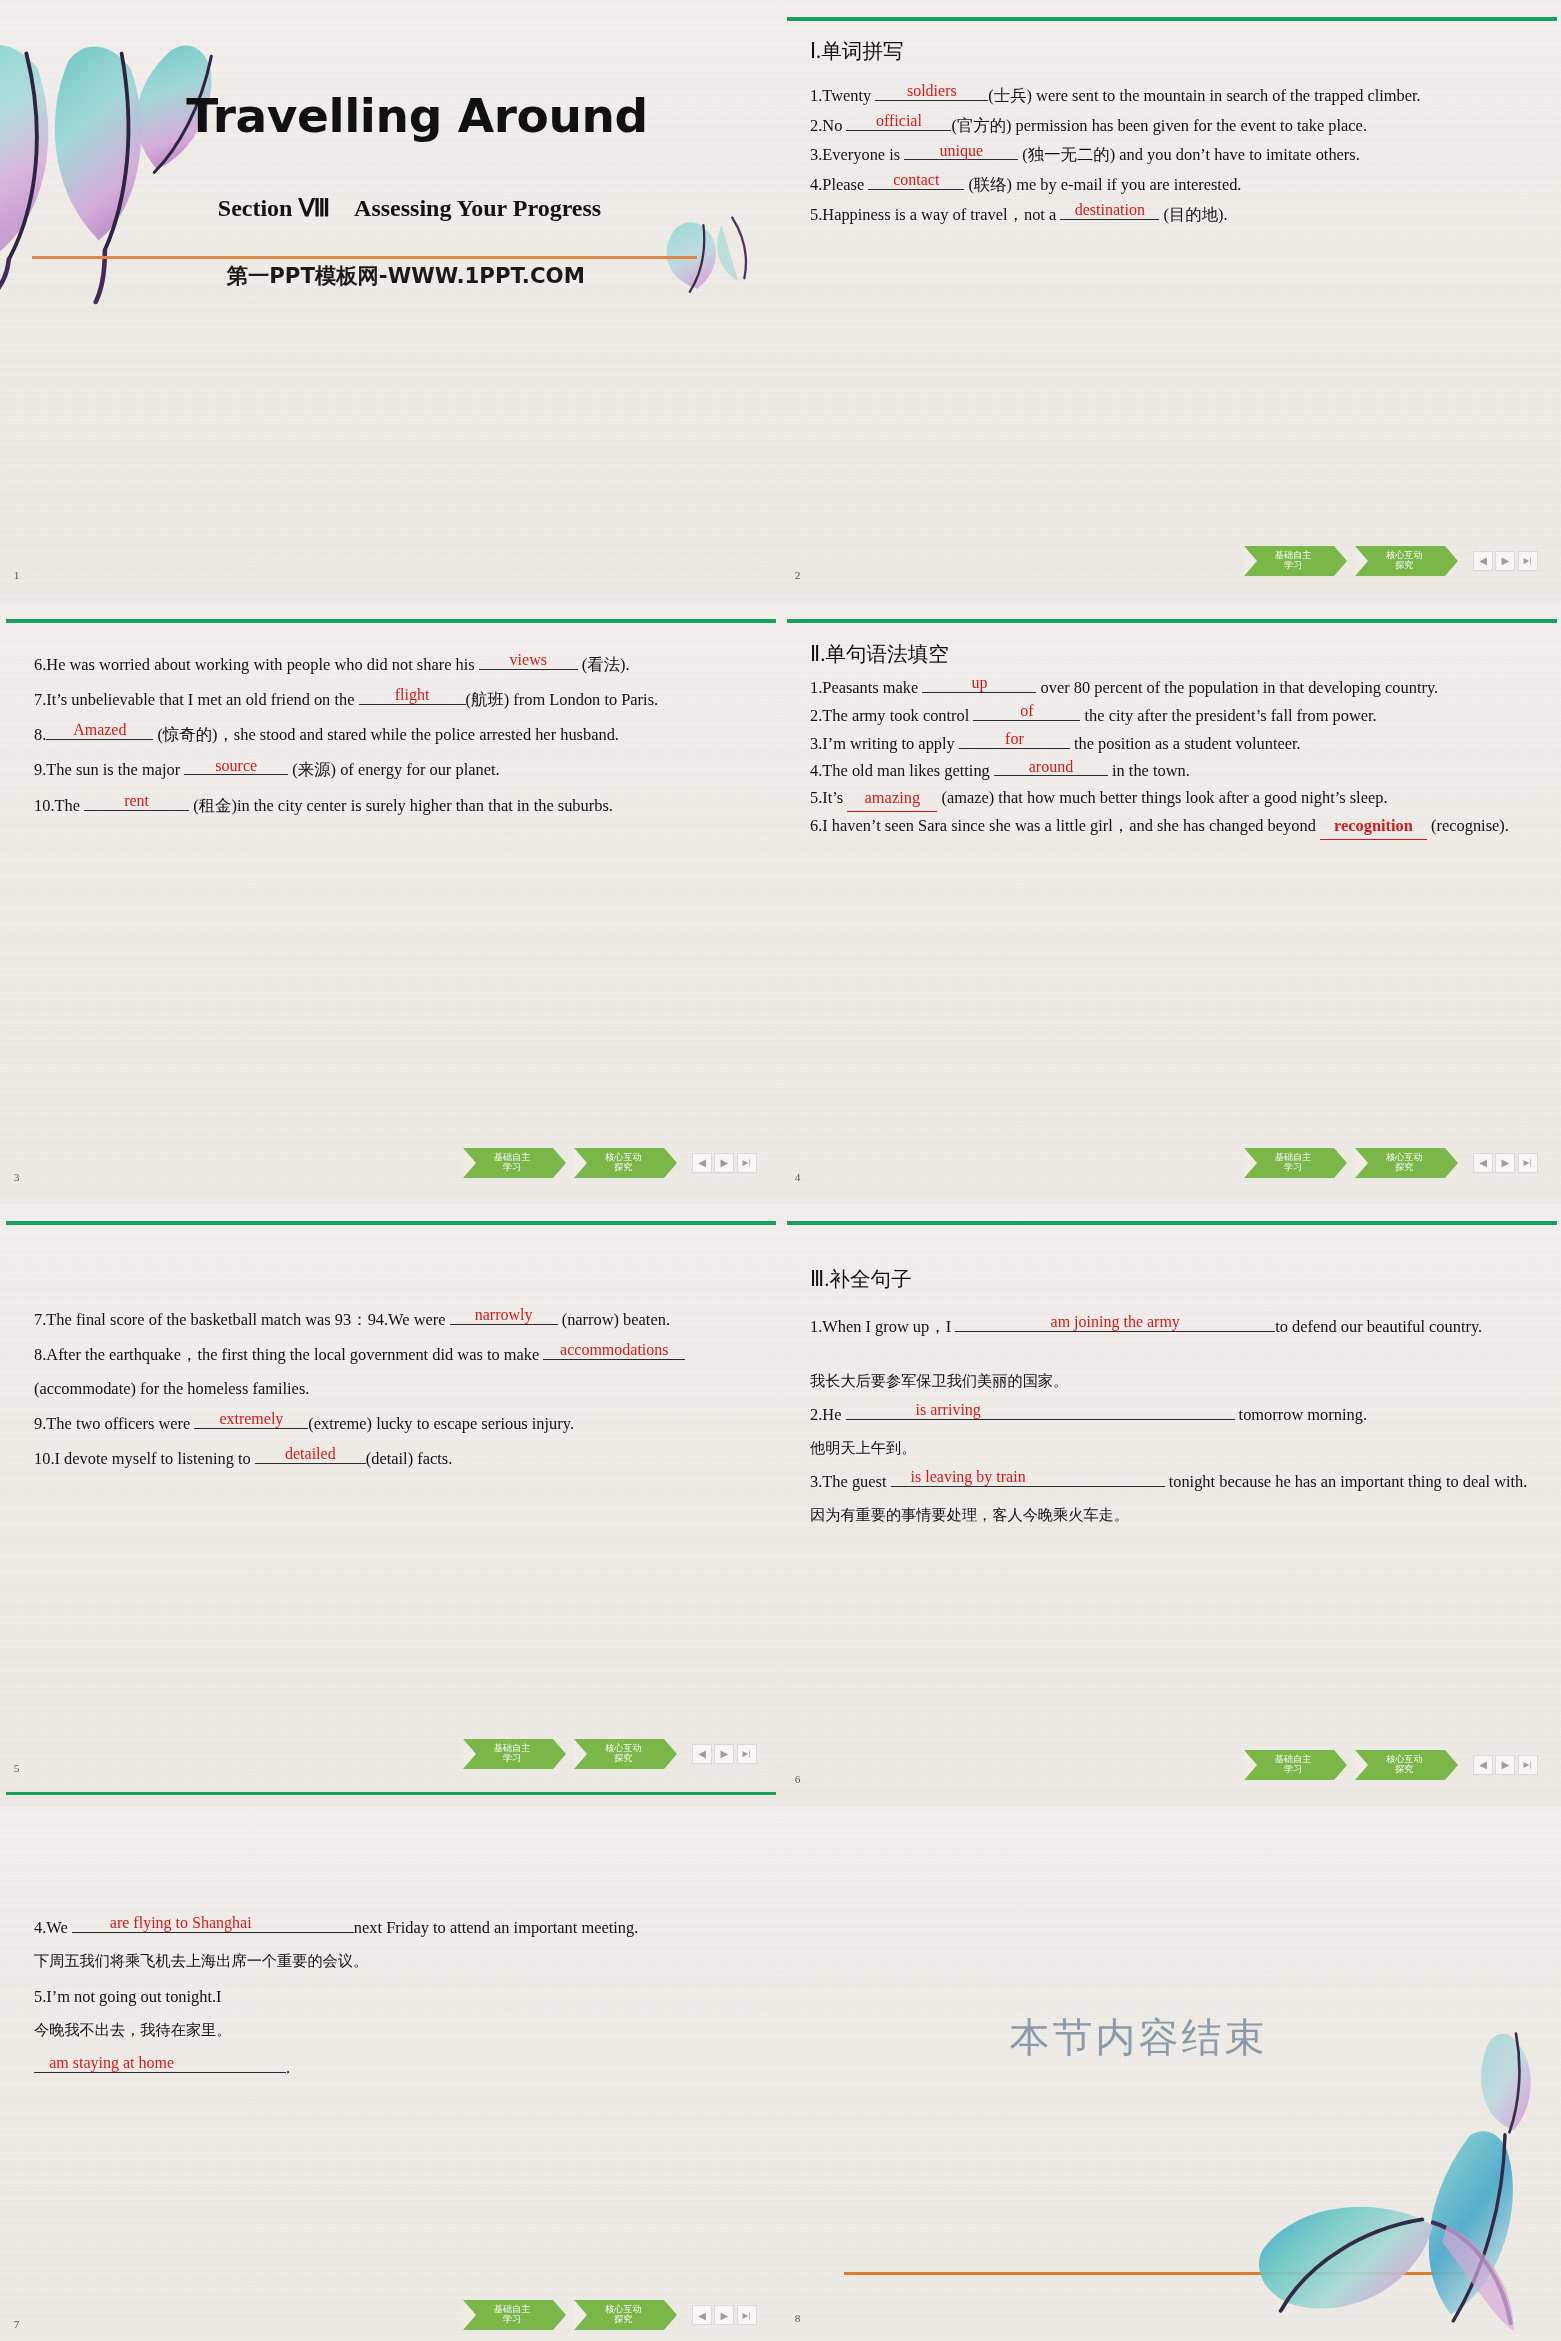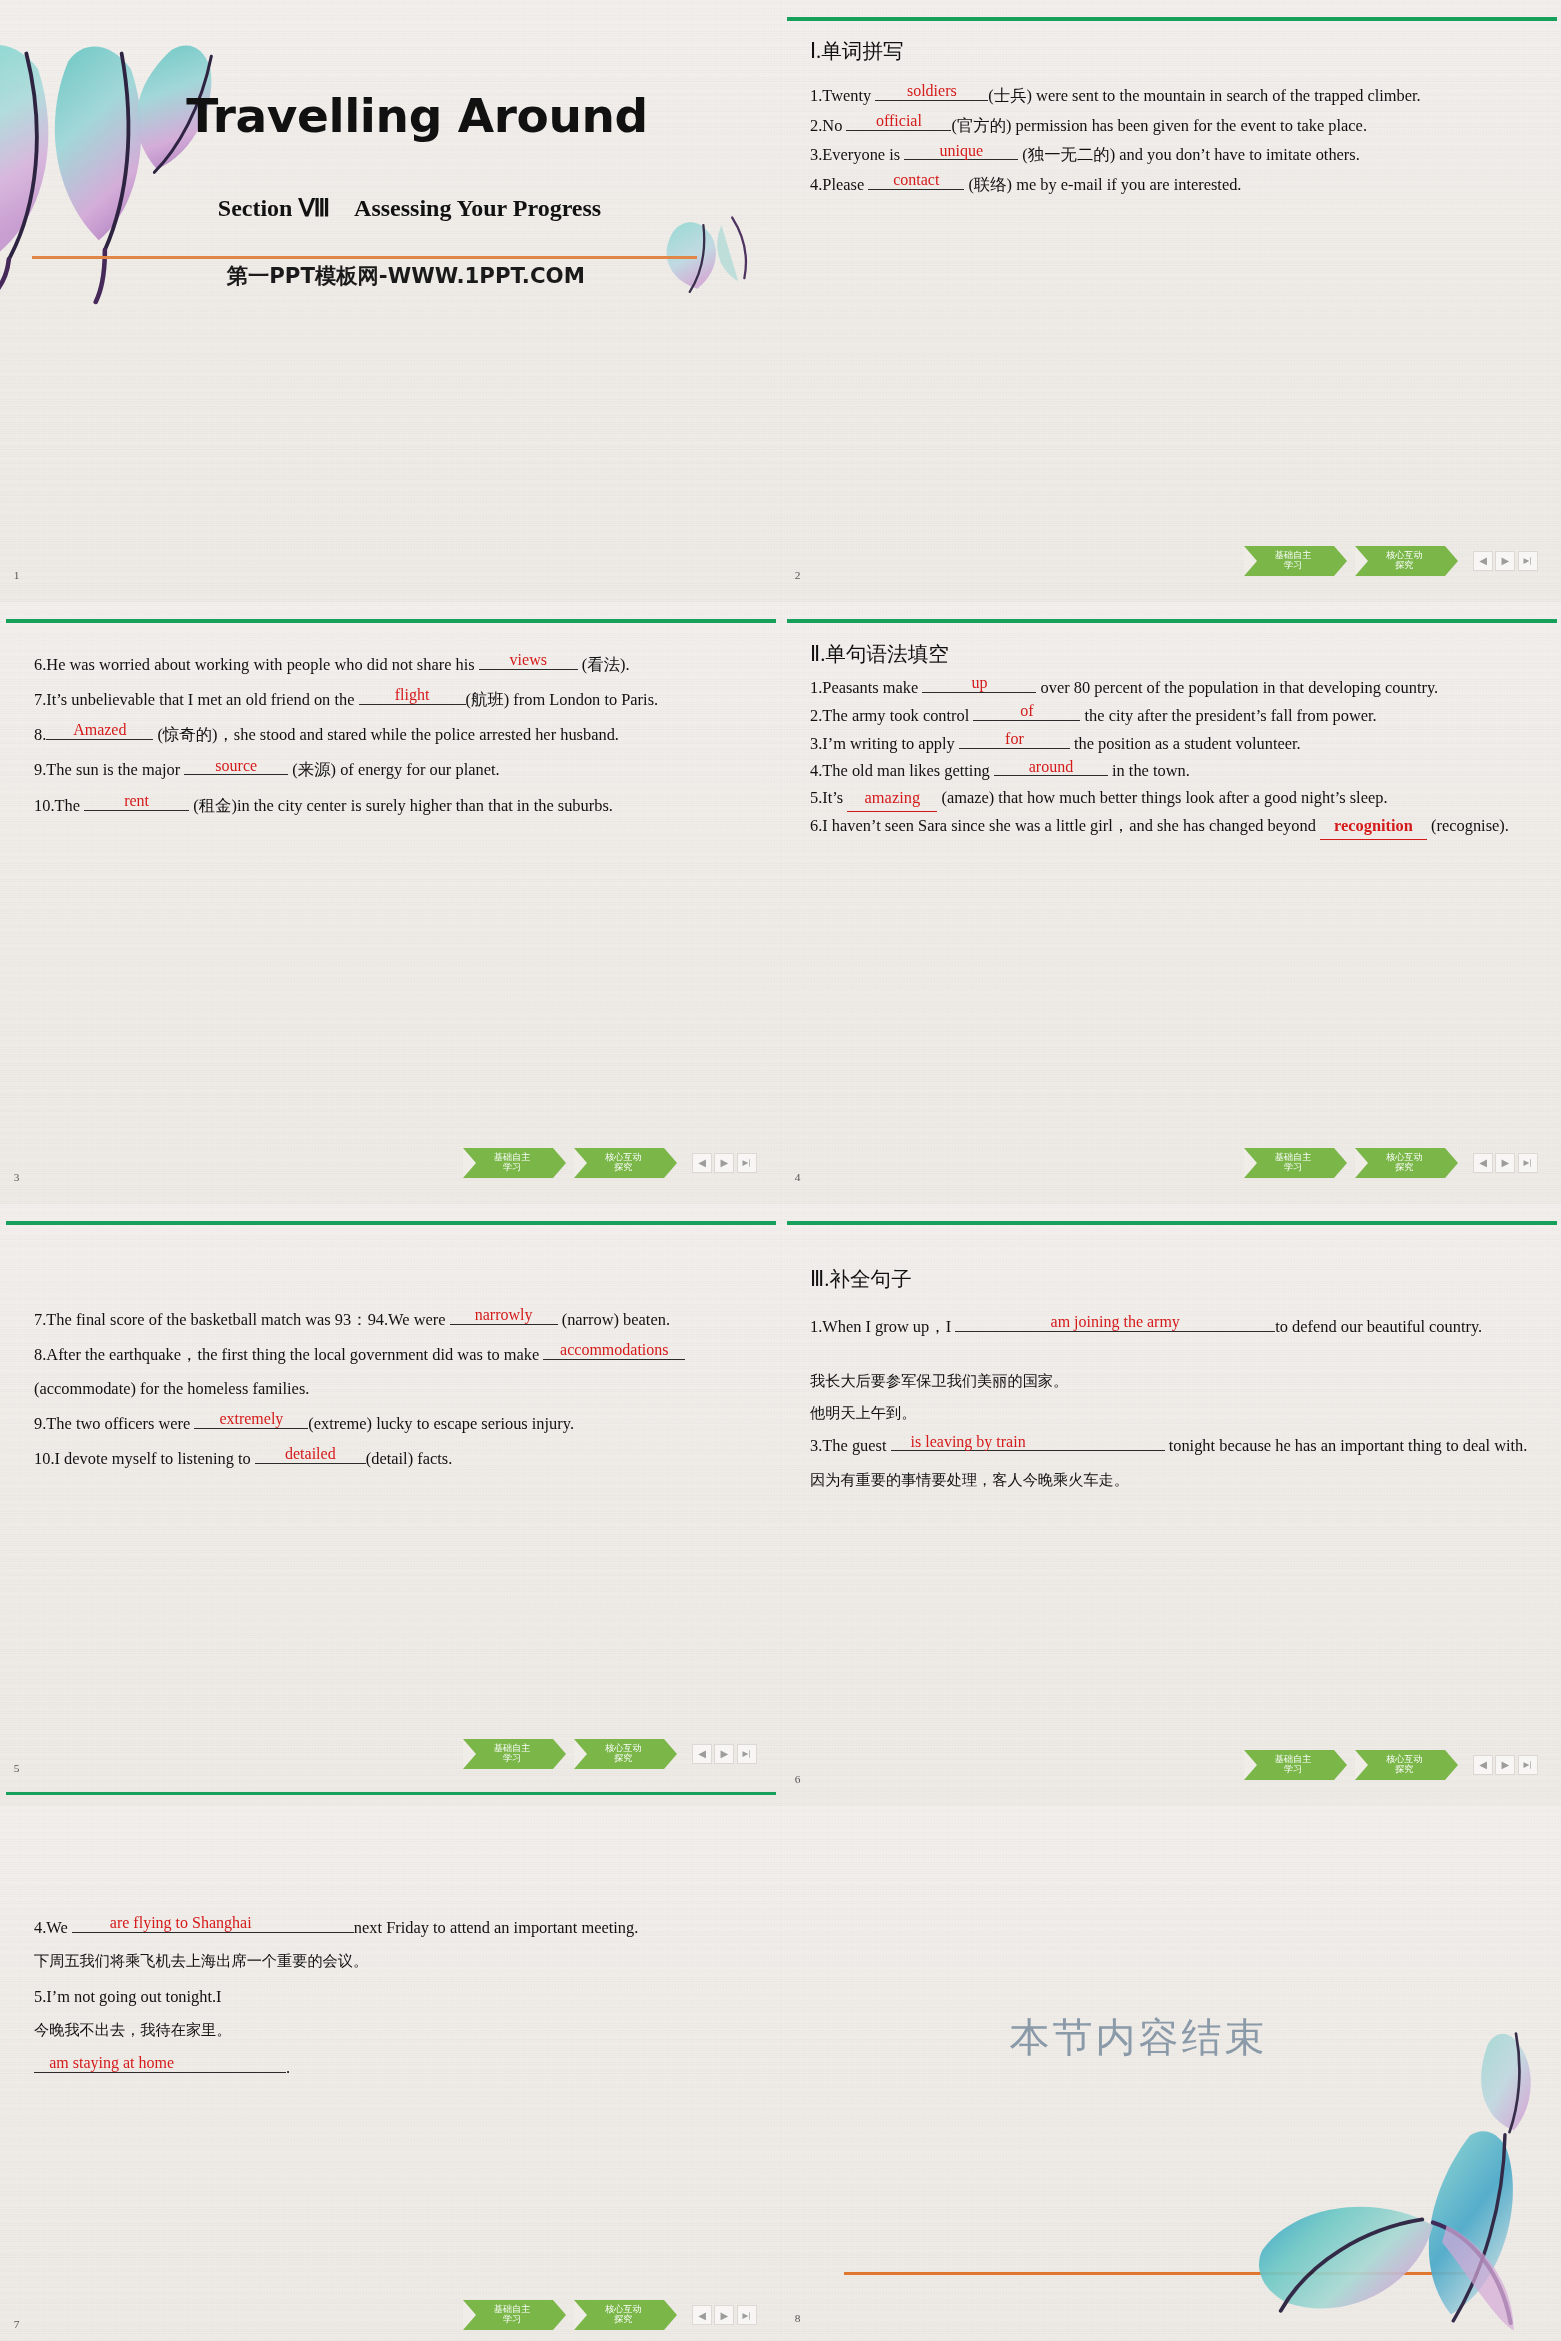--- a/index.html
+++ b/index.html
@@ -250,20 +250,23 @@
       </div>
 
       <div class="qline">
         <span>3.</span><span>Everyone is </span><span class="blank" style="width:114px;"><span class="ans">unique</span></span><span> (独一无二的) and you don’t have to imitate others.</span>
       </div>
 
       <div class="qline">
         <span>4.</span><span>Please </span><span class="blank" style="width:96px;"><span class="ans">contact</span></span><span> (联络) me by e-mail if you are interested.</span>
       </div>
 
+      <div class="qline">
+        <span>5.</span><span>Happiness is a way of travel，not a </span><span class="blank" style="width:99px;"><span class="ans">destination</span></span><span> (目的地).</span>
+      </div>
     </div>
 
     <div class="footer">
       <div class="chev">
         <div>
             <span>基础自主</span>
             <span>学习</span>
           </div>
       </div>
       <div class="chev" style="margin-left:13.7px;">
@@ -413,20 +416,23 @@
   <div class="slide">
     <div class="greenline top"></div>
     <div class="content" style="top:61px;">
       <div class="sechead">Ⅲ.补全句子</div>
 
       <div class="qline loose">
         <span>1.</span><span>When I grow up，I </span><span class="blank" style="width:320px;"><span class="ans">am joining the army</span></span><span>to defend our beautiful country.</span>
       </div>
       <div class="qline cn" style="line-height:2.0;margin-top:22px;">我长大后要参军保卫我们美丽的国家。</div>
 
+      <div class="qline loose">
+        <span>2.</span><span>He </span><span class="blank" style="width:389px;"><span class="ans" style="left:70px;transform:none;">is arriving</span></span><span> tomorrow morning.</span>
+      </div>
       <div class="qline cn" style="line-height:2.0;">他明天上午到。</div>
 
       <div class="qline loose">
         <span>3.</span><span>The guest </span><span class="blank" style="width:274px;"><span class="ans" style="left:20px;transform:none;">is leaving by train</span></span><span> tonight because he has an important thing to deal with.</span>
       </div>
       <div class="qline cn" style="line-height:2.0;">因为有重要的事情要处理，客人今晚乘火车走。</div>
     </div>
 
     <div class="footer">
       <div class="chev">

